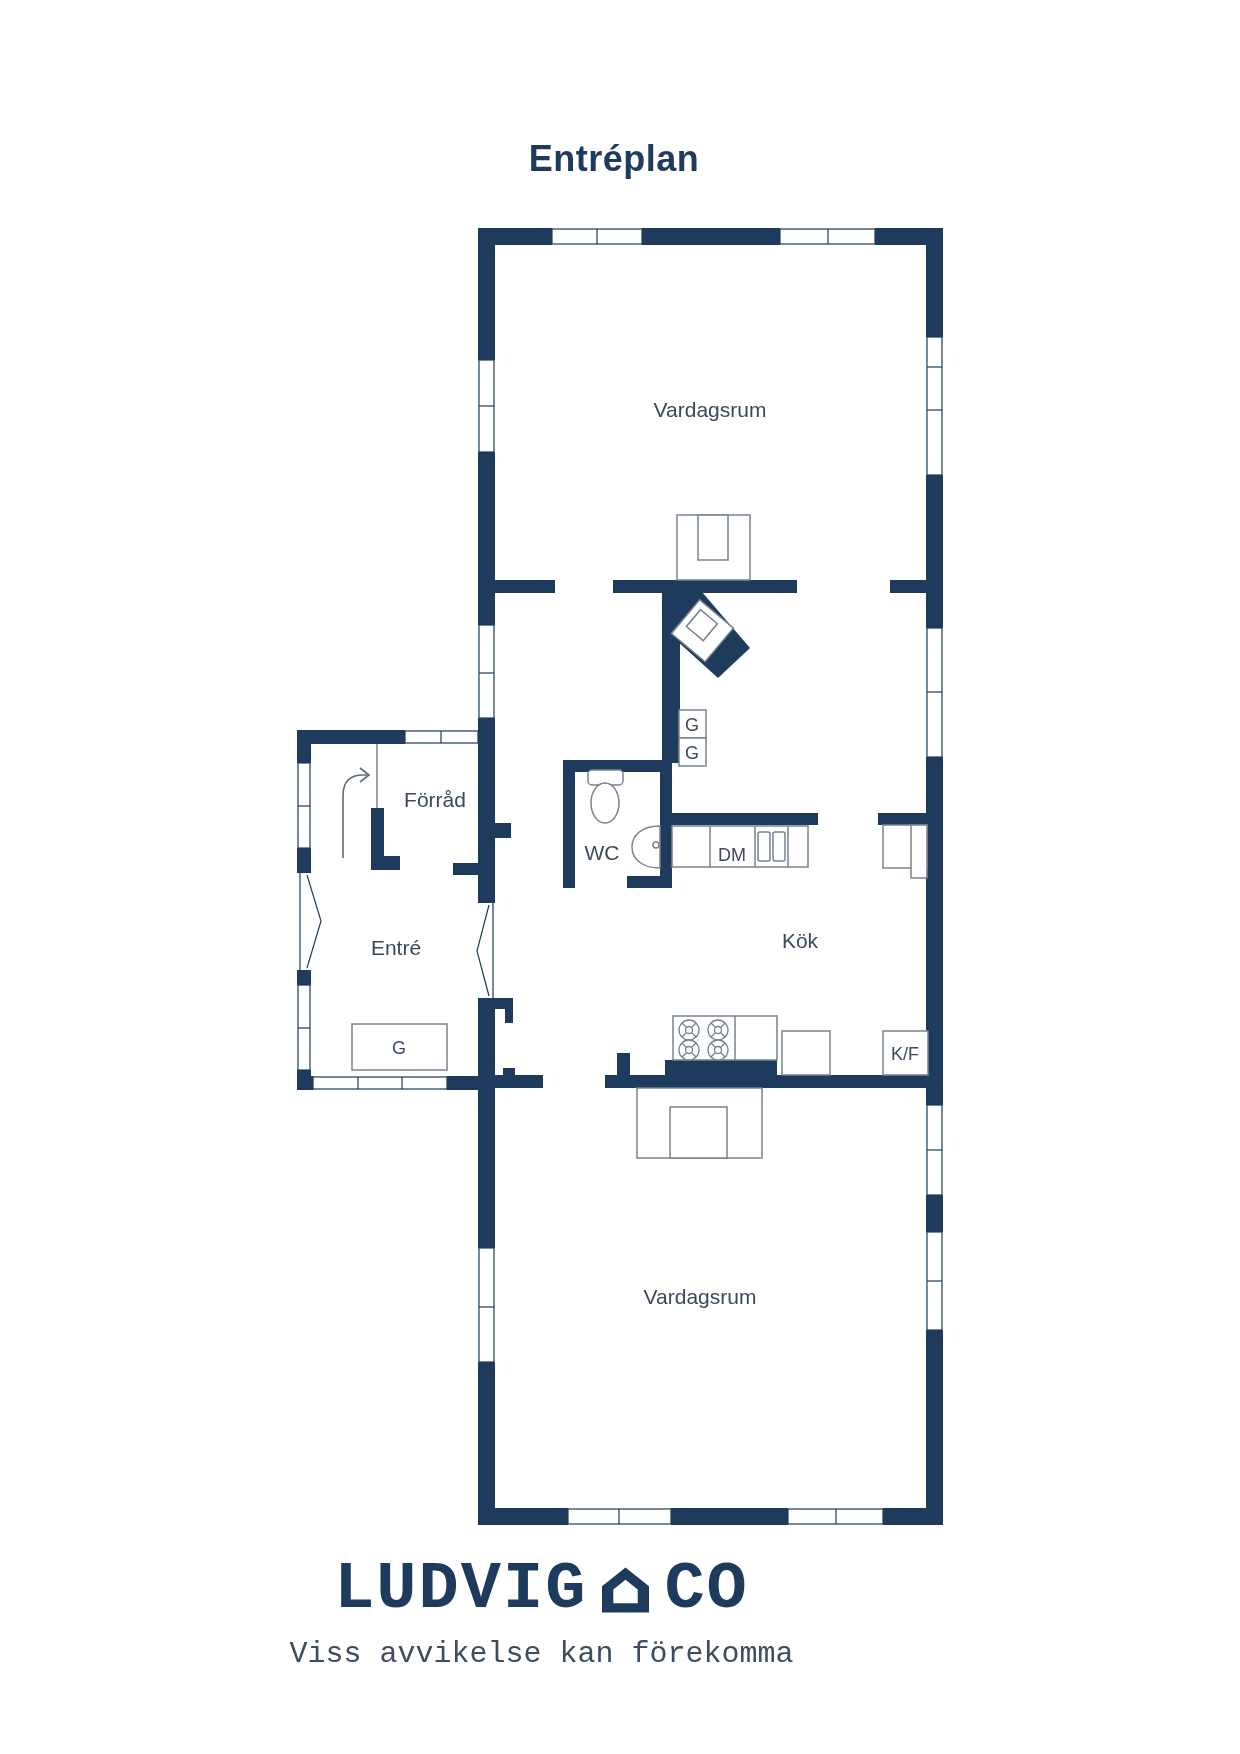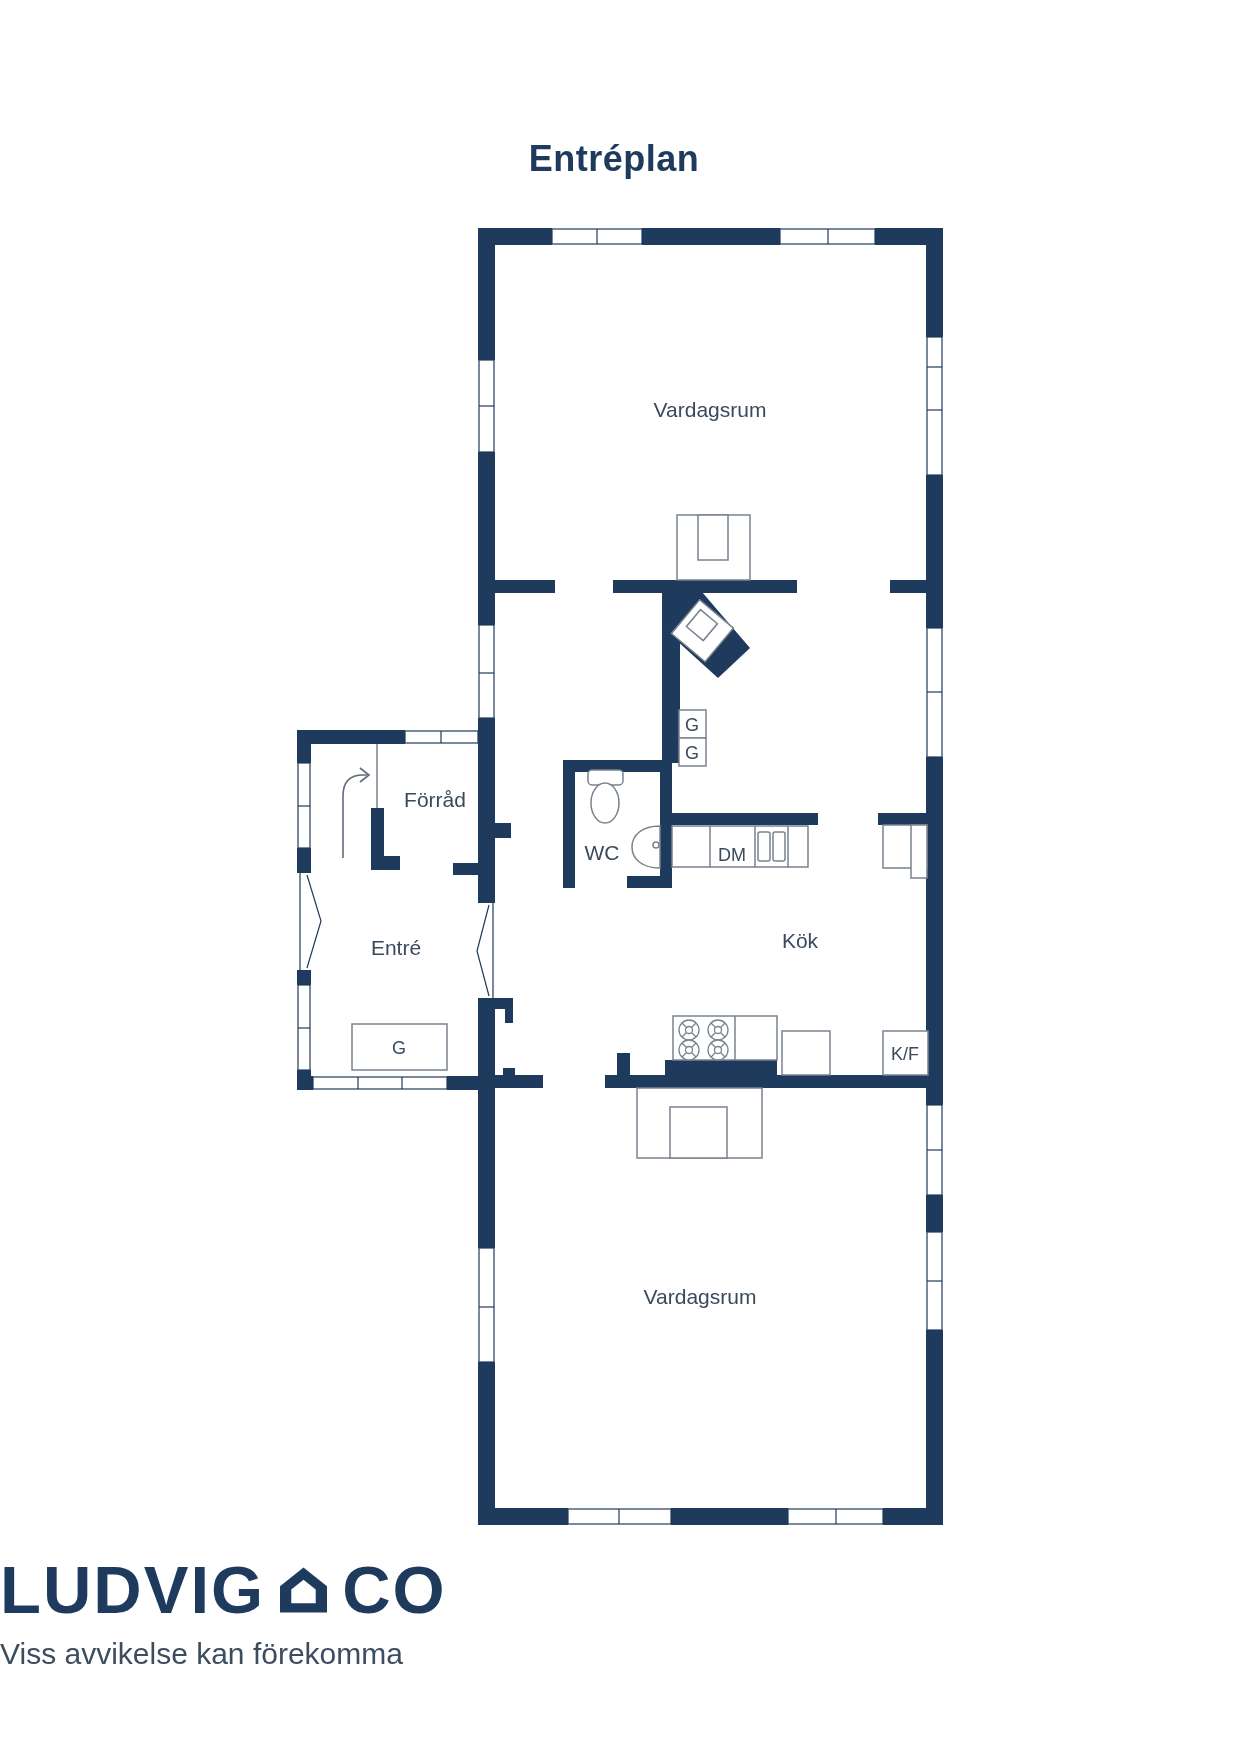--- a/index.html
+++ b/index.html
@@ -6,21 +6,21 @@
   body{width:1240px;height:1754px;position:relative;font-family:"Liberation Sans",sans-serif;}
   .page-title{
     position:absolute;left:0;top:138px;width:1240px;text-align:center;
     font-size:36px;font-weight:bold;color:#1e3a5c;letter-spacing:0.5px;
   }
   
   .page-title span{position:relative;left:-6px;margin-top:37px;}
   .plan-svg{position:absolute;left:0;top:0;}
   .footer{
     position:absolute;left:0;top:1556px;width:1083px;
-    display:flex;flex-direction:column;
+    display:flex;flex-direction:column;align-items:center;font-family:Liberation Mono, monospace;
   }
   .brand-row{display:flex;align-items:center;gap:15px;color:#1e3a5c;}
   .brand-word{font-size:67px;font-weight:800;letter-spacing:2px;line-height:1;}
   .brand-house{width:47px;height:46px;display:block;}
   .disclaimer{margin-top:14px;font-size:30px;color:#3d4d60;}
   text{font-family:"Liberation Sans",sans-serif;fill:#3a4a5c;}
   .room-label{font-size:21px;}
   .small-label{font-size:18px;}
 </style>
 </head>

